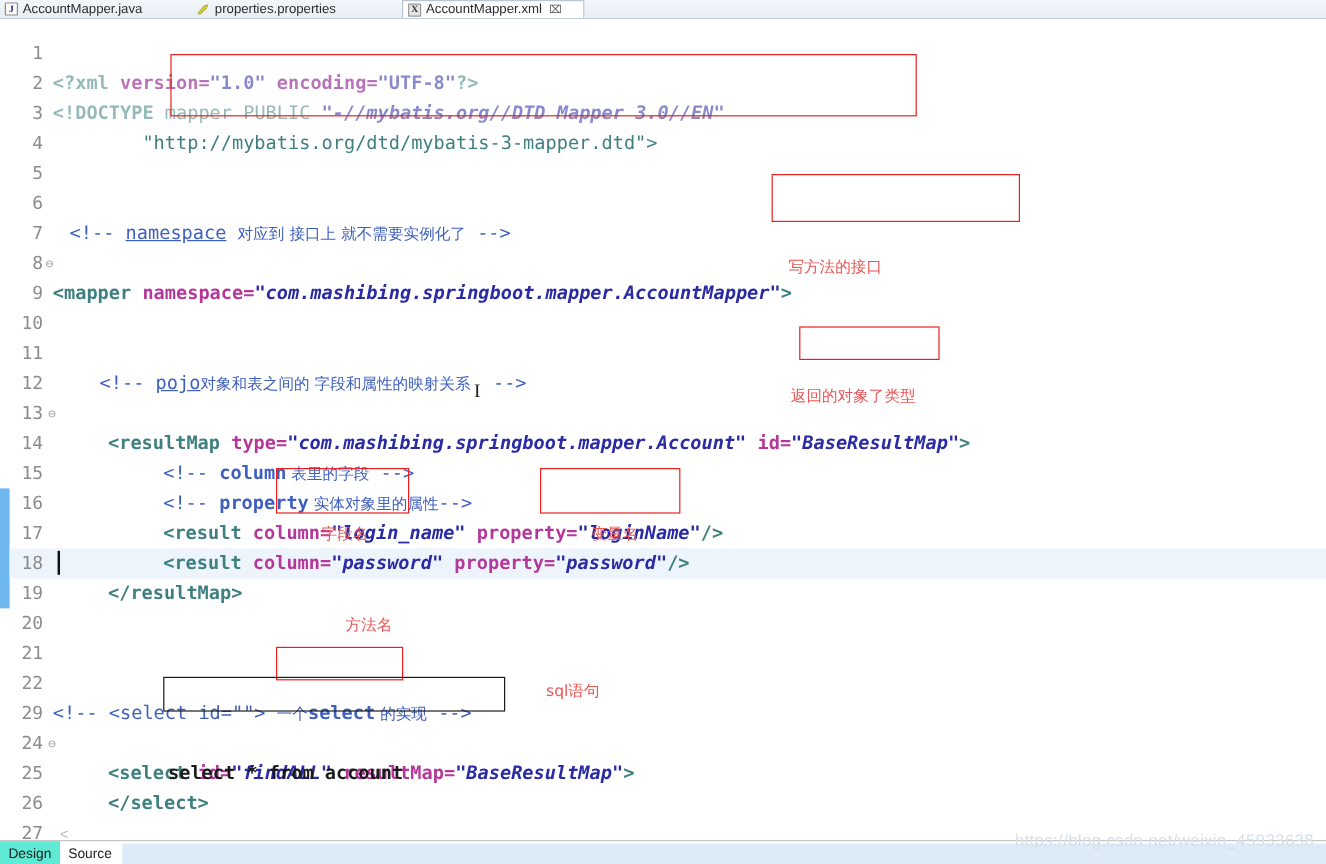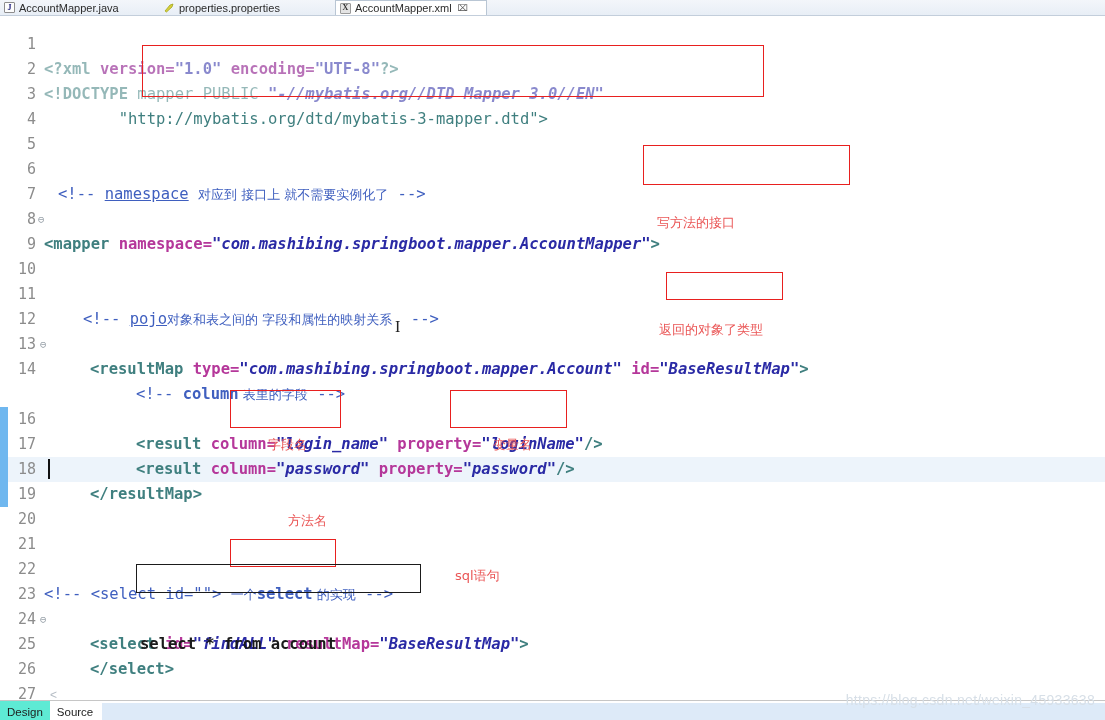--- a/index.html
+++ b/index.html
@@ -305,20 +305,24 @@
       
       <div class="ln" style="top:291px;">
         <span class="num">13</span>
       </div>
       
       <div class="ln" style="top:316px;">
         <span class="num">14</span>
         <span class="txt" style="left:136px;"><span class="t-cmt">&lt;!-- </span><span class="t-cmtb">column</span><span class="t-cmt" style="font-family:'DejaVu Sans',sans-serif;font-size:13px;"> 表里的字段</span><span class="t-cmt"> --&gt;</span></span>
       </div>
       
+      <div class="ln" style="top:341px;">
+        <span class="num">15</span>
+        <span class="txt" style="left:136px;"><span class="t-cmt">&lt;!-- </span><span class="t-cmtb">property</span><span class="t-cmt" style="font-family:'DejaVu Sans',sans-serif;font-size:13px;"> 实体对象里的属性</span><span class="t-cmt">--&gt;</span></span>
+      </div>
       
       <div class="ln" style="top:366px;">
         <span class="num">16</span>
         <span class="txt" style="left:136px;"><span class="t-tagb">&lt;result </span><span class="t-attrb">column=</span><span class="t-val">"login_name"</span><span class="t-attrb"> property=</span><span class="t-val">"loginName"</span><span class="t-tagb">/&gt;</span></span>
       </div>
       
       <div class="ln" style="top:391px;">
         <span class="num">17</span>
         <span class="txt" style="left:136px;"><span class="t-tagb">&lt;result </span><span class="t-attrb">column=</span><span class="t-val">"password"</span><span class="t-attrb"> property=</span><span class="t-val">"password"</span><span class="t-tagb">/&gt;</span></span>
       </div>
@@ -339,21 +343,21 @@
       <div class="ln" style="top:491px;">
         <span class="num">21</span>
       </div>
       
       <div class="ln" style="top:516px;">
         <span class="num">22</span>
         <span class="txt" style="left:44px;"><span class="t-cmt">&lt;!-- &lt;select id=""&gt; </span><span class="t-cmt" style="font-family:'DejaVu Sans',sans-serif;font-size:13px;">一个</span><span class="t-cmtb">select</span><span class="t-cmt" style="font-family:'DejaVu Sans',sans-serif;font-size:13px;"> 的实现</span><span class="t-cmt"> --&gt;</span></span>
       </div>
       
       <div class="ln" style="top:541px;">
-        <span class="num">23</span>
+        <span class="num">29</span>
         <span class="fold" style="left:40px;">⊖</span>
         <span class="txt" style="left:90px;"><span class="t-tagb">&lt;select </span><span class="t-attrb">id=</span><span class="t-val">"findALL"</span><span class="t-attrb"> resultMap=</span><span class="t-val">"BaseResultMap"</span><span class="t-tagb">&gt;</span></span>
       </div>
       
       <div class="ln" style="top:566px;">
         <span class="num">24</span>
         <span class="txt t-dark" style="left:140px;">select * from account</span>
       </div>
       
       <div class="ln" style="top:591px;">

